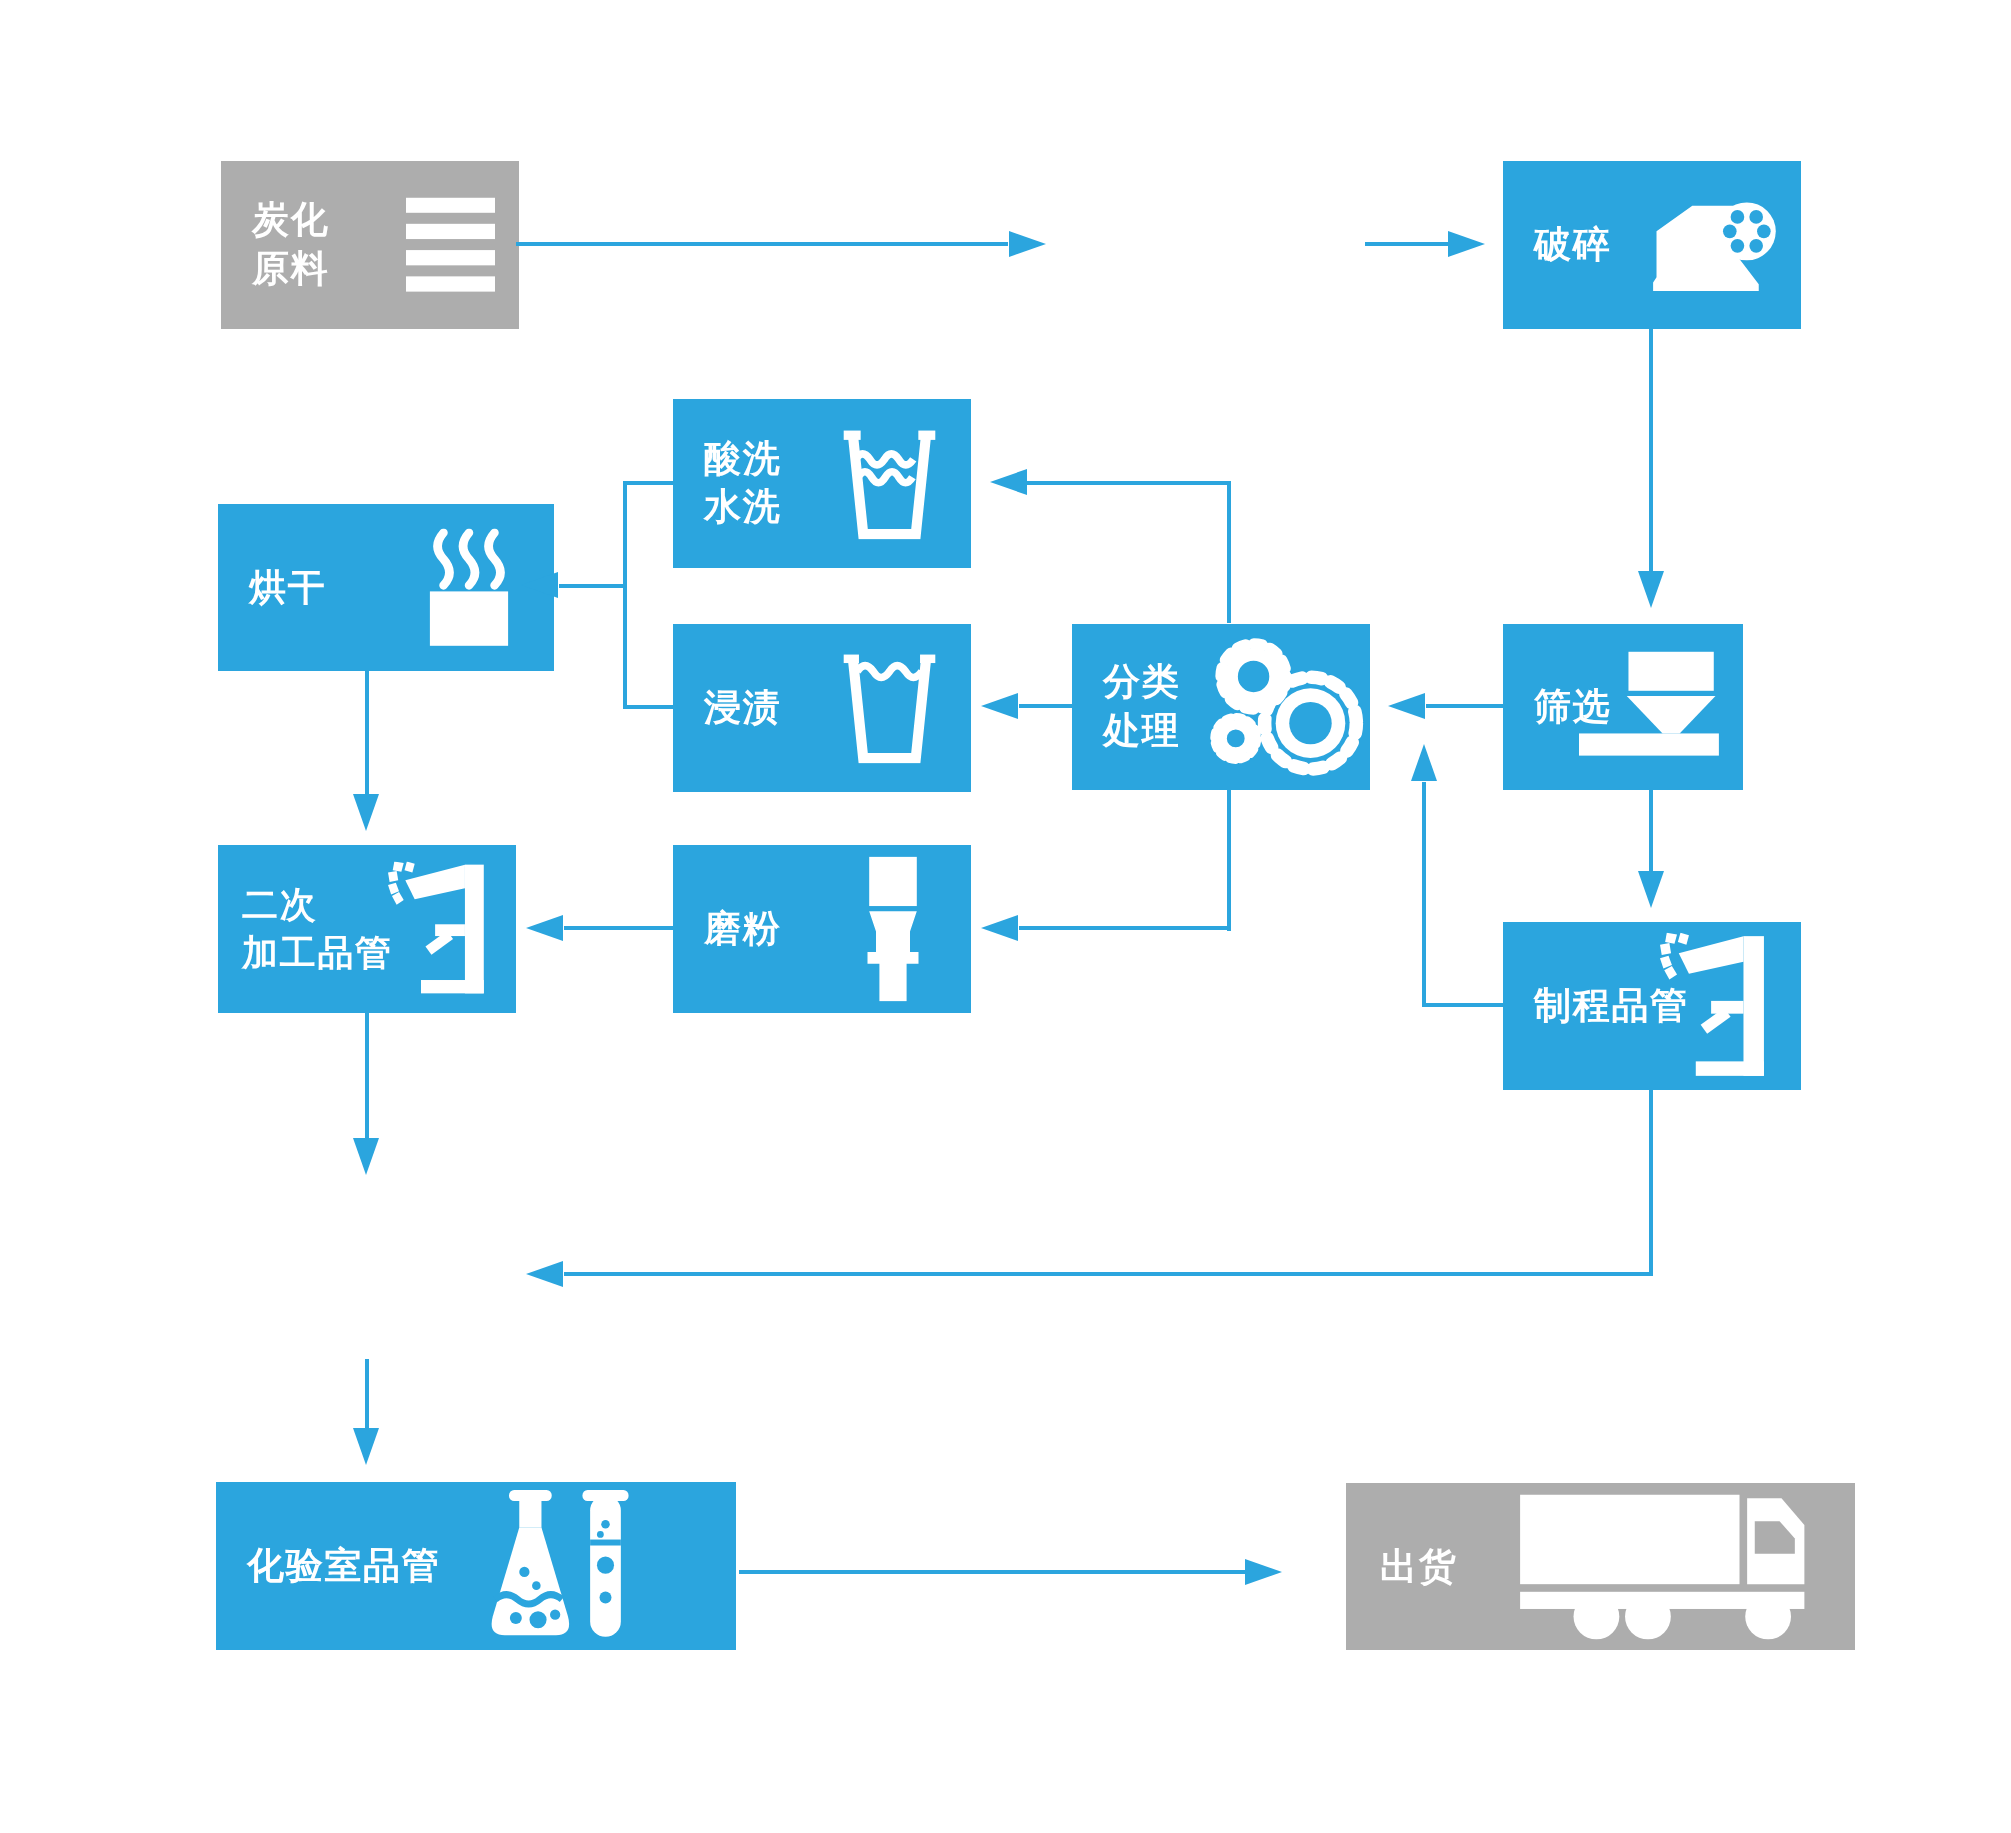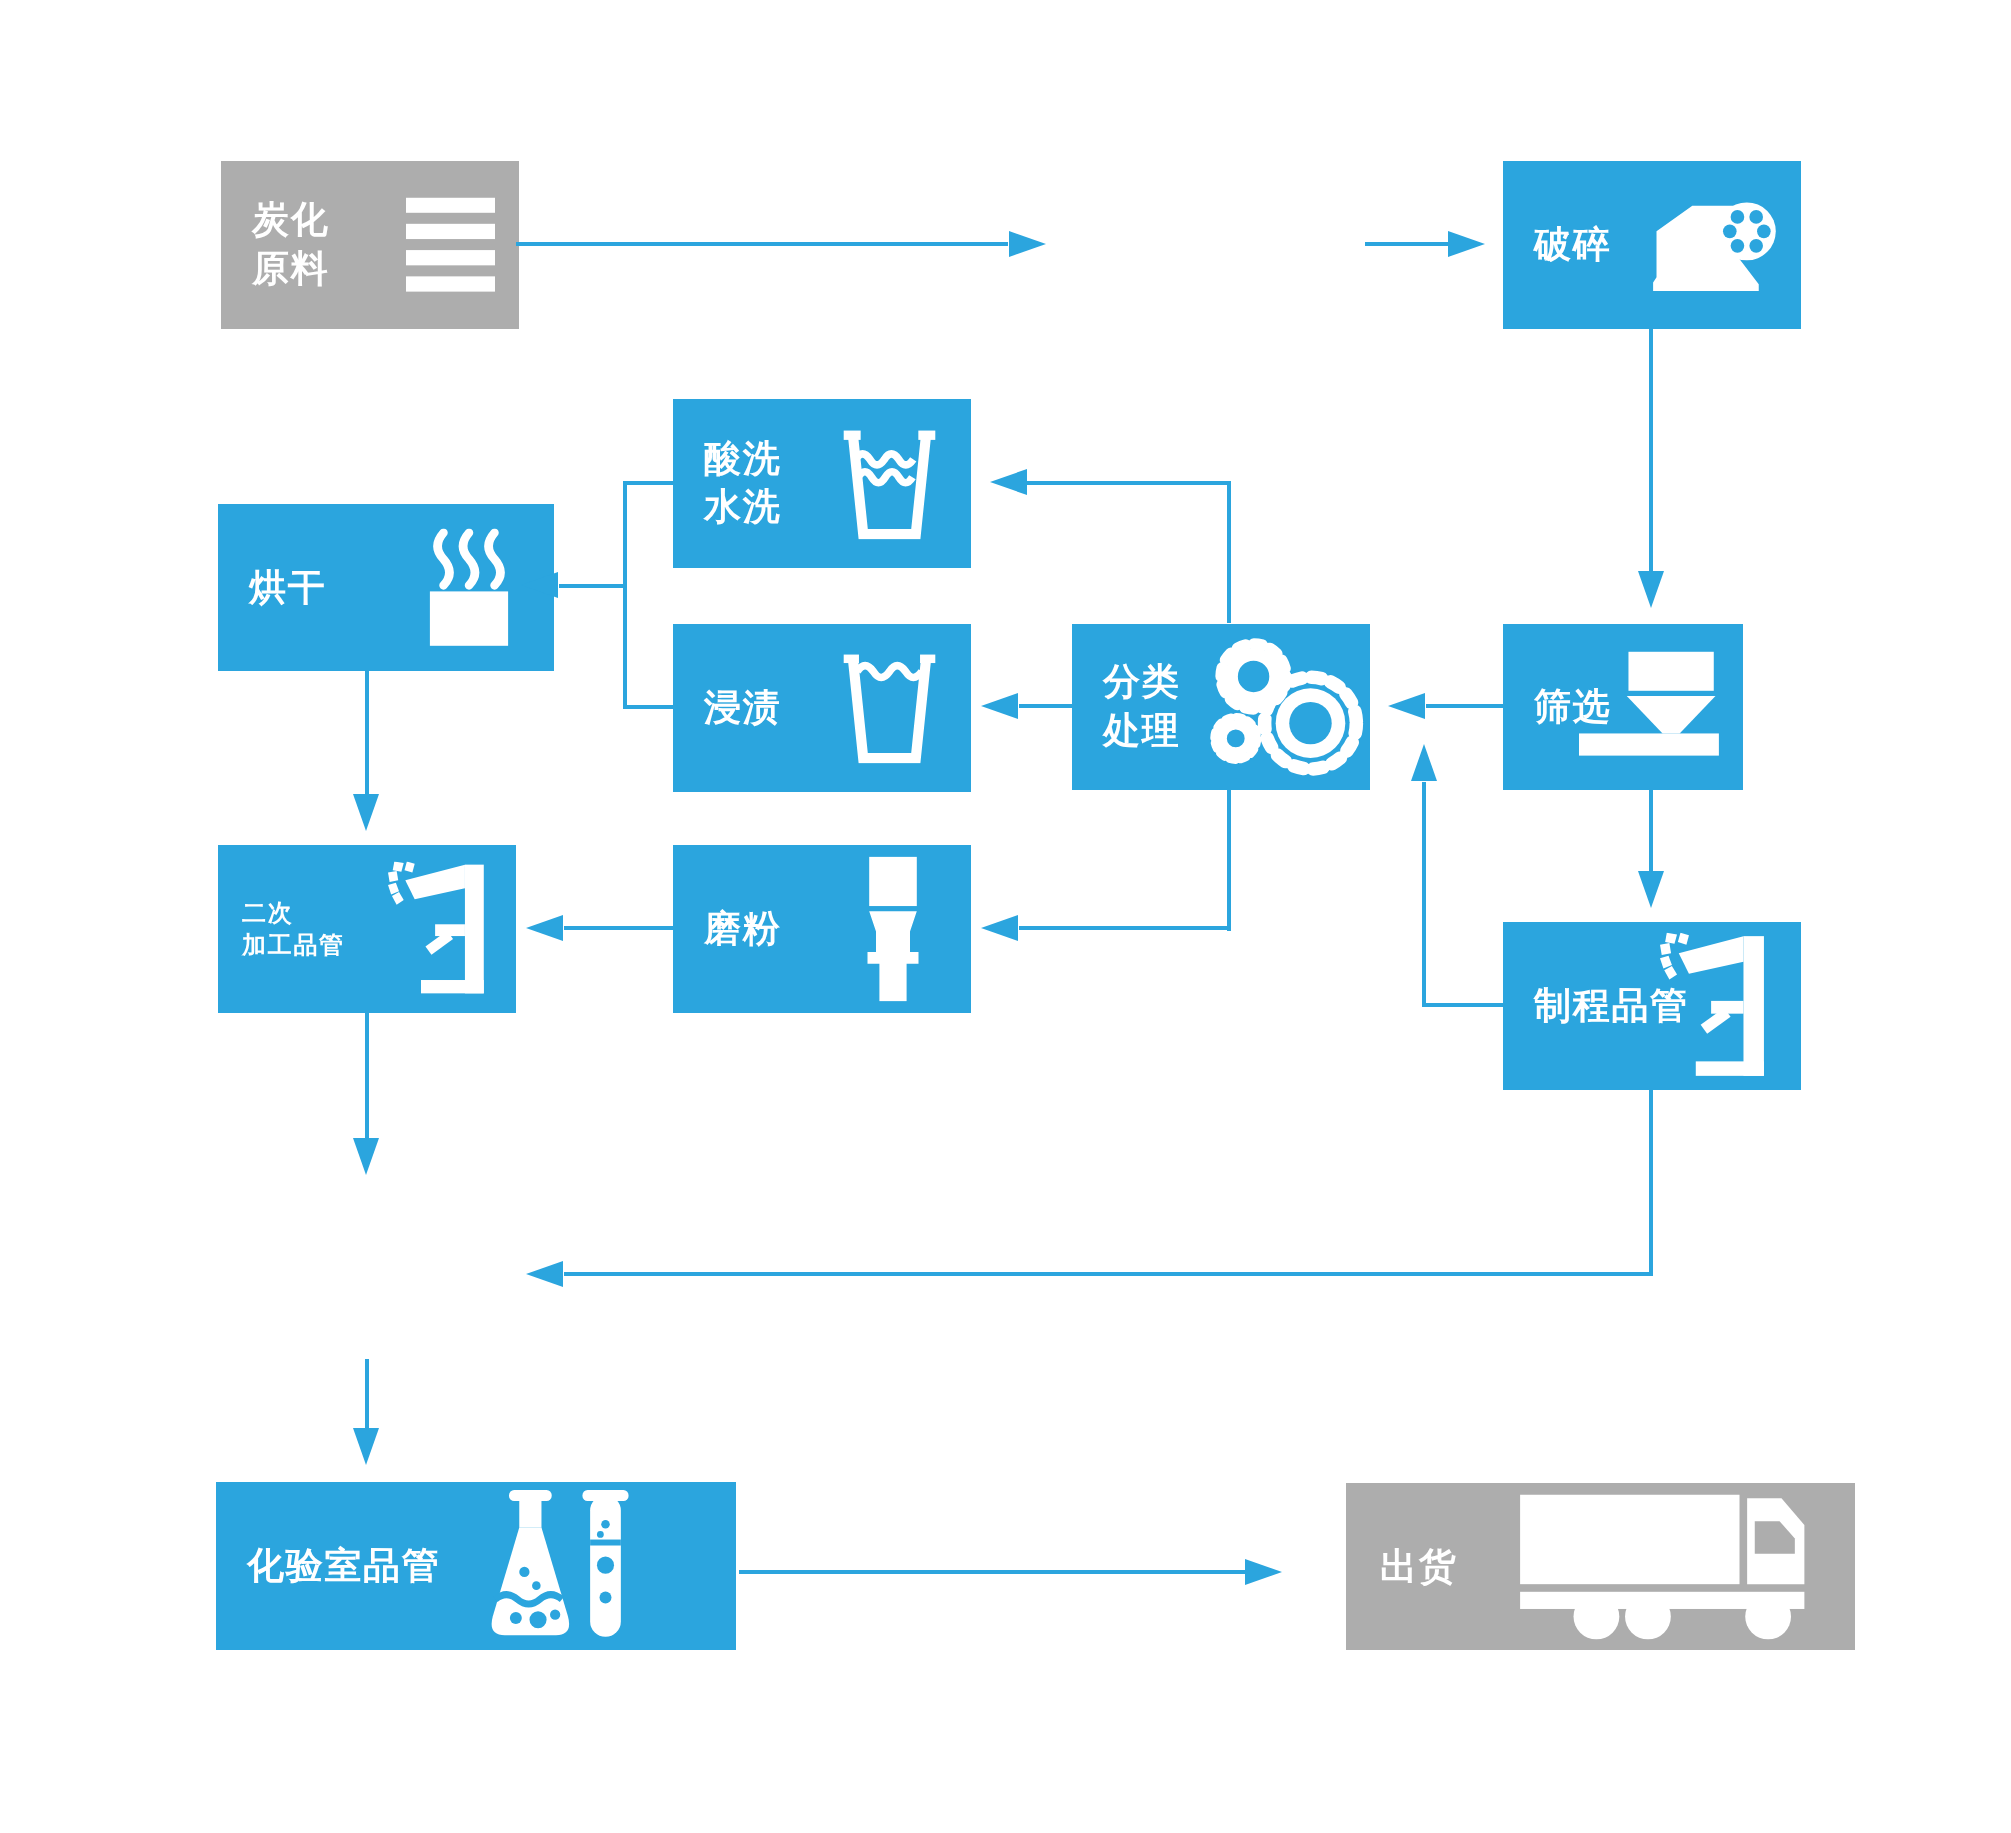--- a/index.html
+++ b/index.html
@@ -11,21 +11,21 @@
   html,body{margin:0;padding:0;background:#ffffff;}
   .stage{position:relative;width:2012px;height:1834px;background:#ffffff;overflow:hidden;
          font-family:"Liberation Sans",sans-serif;}
   .node{position:absolute;background:var(--blue);}
   .node.gray{background:var(--gray);}
   .node .label{
     position:absolute;left:31px;top:50%;transform:translateY(-50%);
     font-weight:bold;font-size:37px;line-height:1.32;color:var(--text);
     white-space:pre-line;letter-spacing:1.7px;
   }
-  .node .label.tight{left:24px;font-size:24px;}
+  .node .label.tight{left:24px;font-size:36px;}
   .icon{position:absolute;top:50%;transform:translateY(-50%);}
   .icon *{fill:#fff;}
   .icon .hole{fill:var(--blue);}
   .icon .ghole{fill:var(--gray);}
   .icon .stroke{fill:none;stroke:#fff;}
   .icon .bstroke{fill:none;stroke:var(--blue);}
   .ln{position:absolute;background:var(--arrow);}
   .h{height:4.3px;}
   .v{width:4.3px;}
   .ah{position:absolute;width:0;height:0;border-style:solid;border-color:transparent;}

